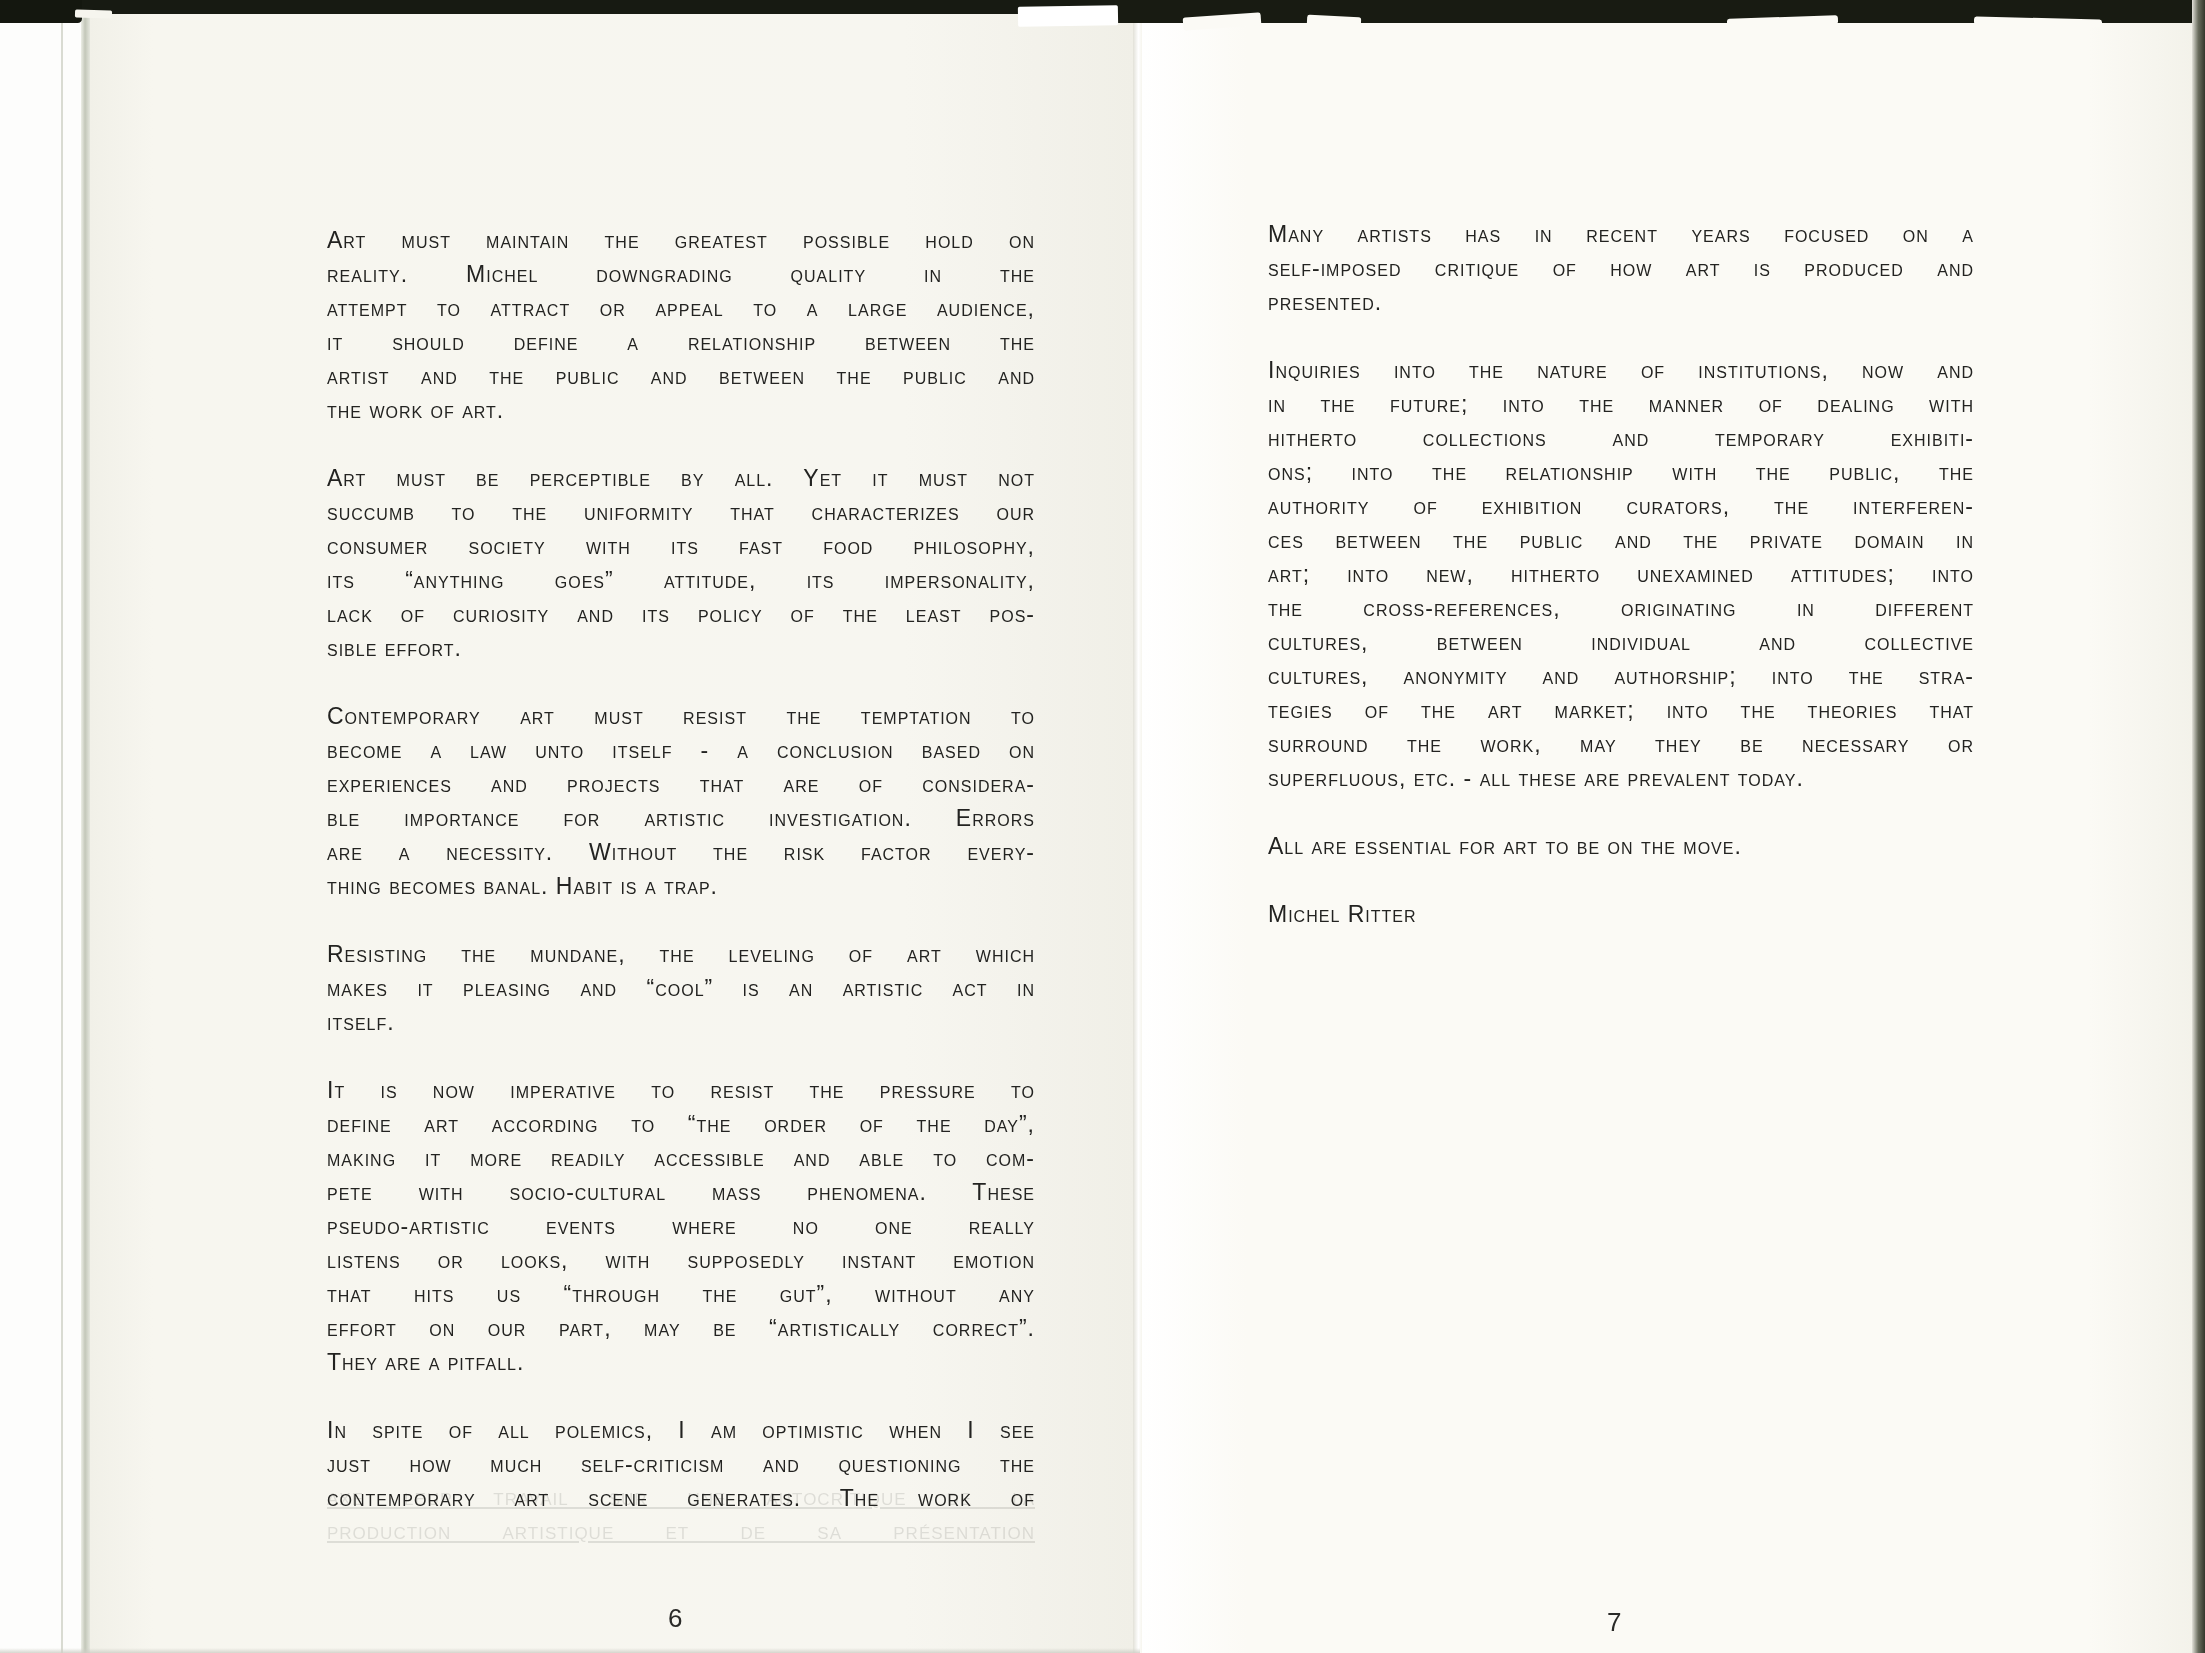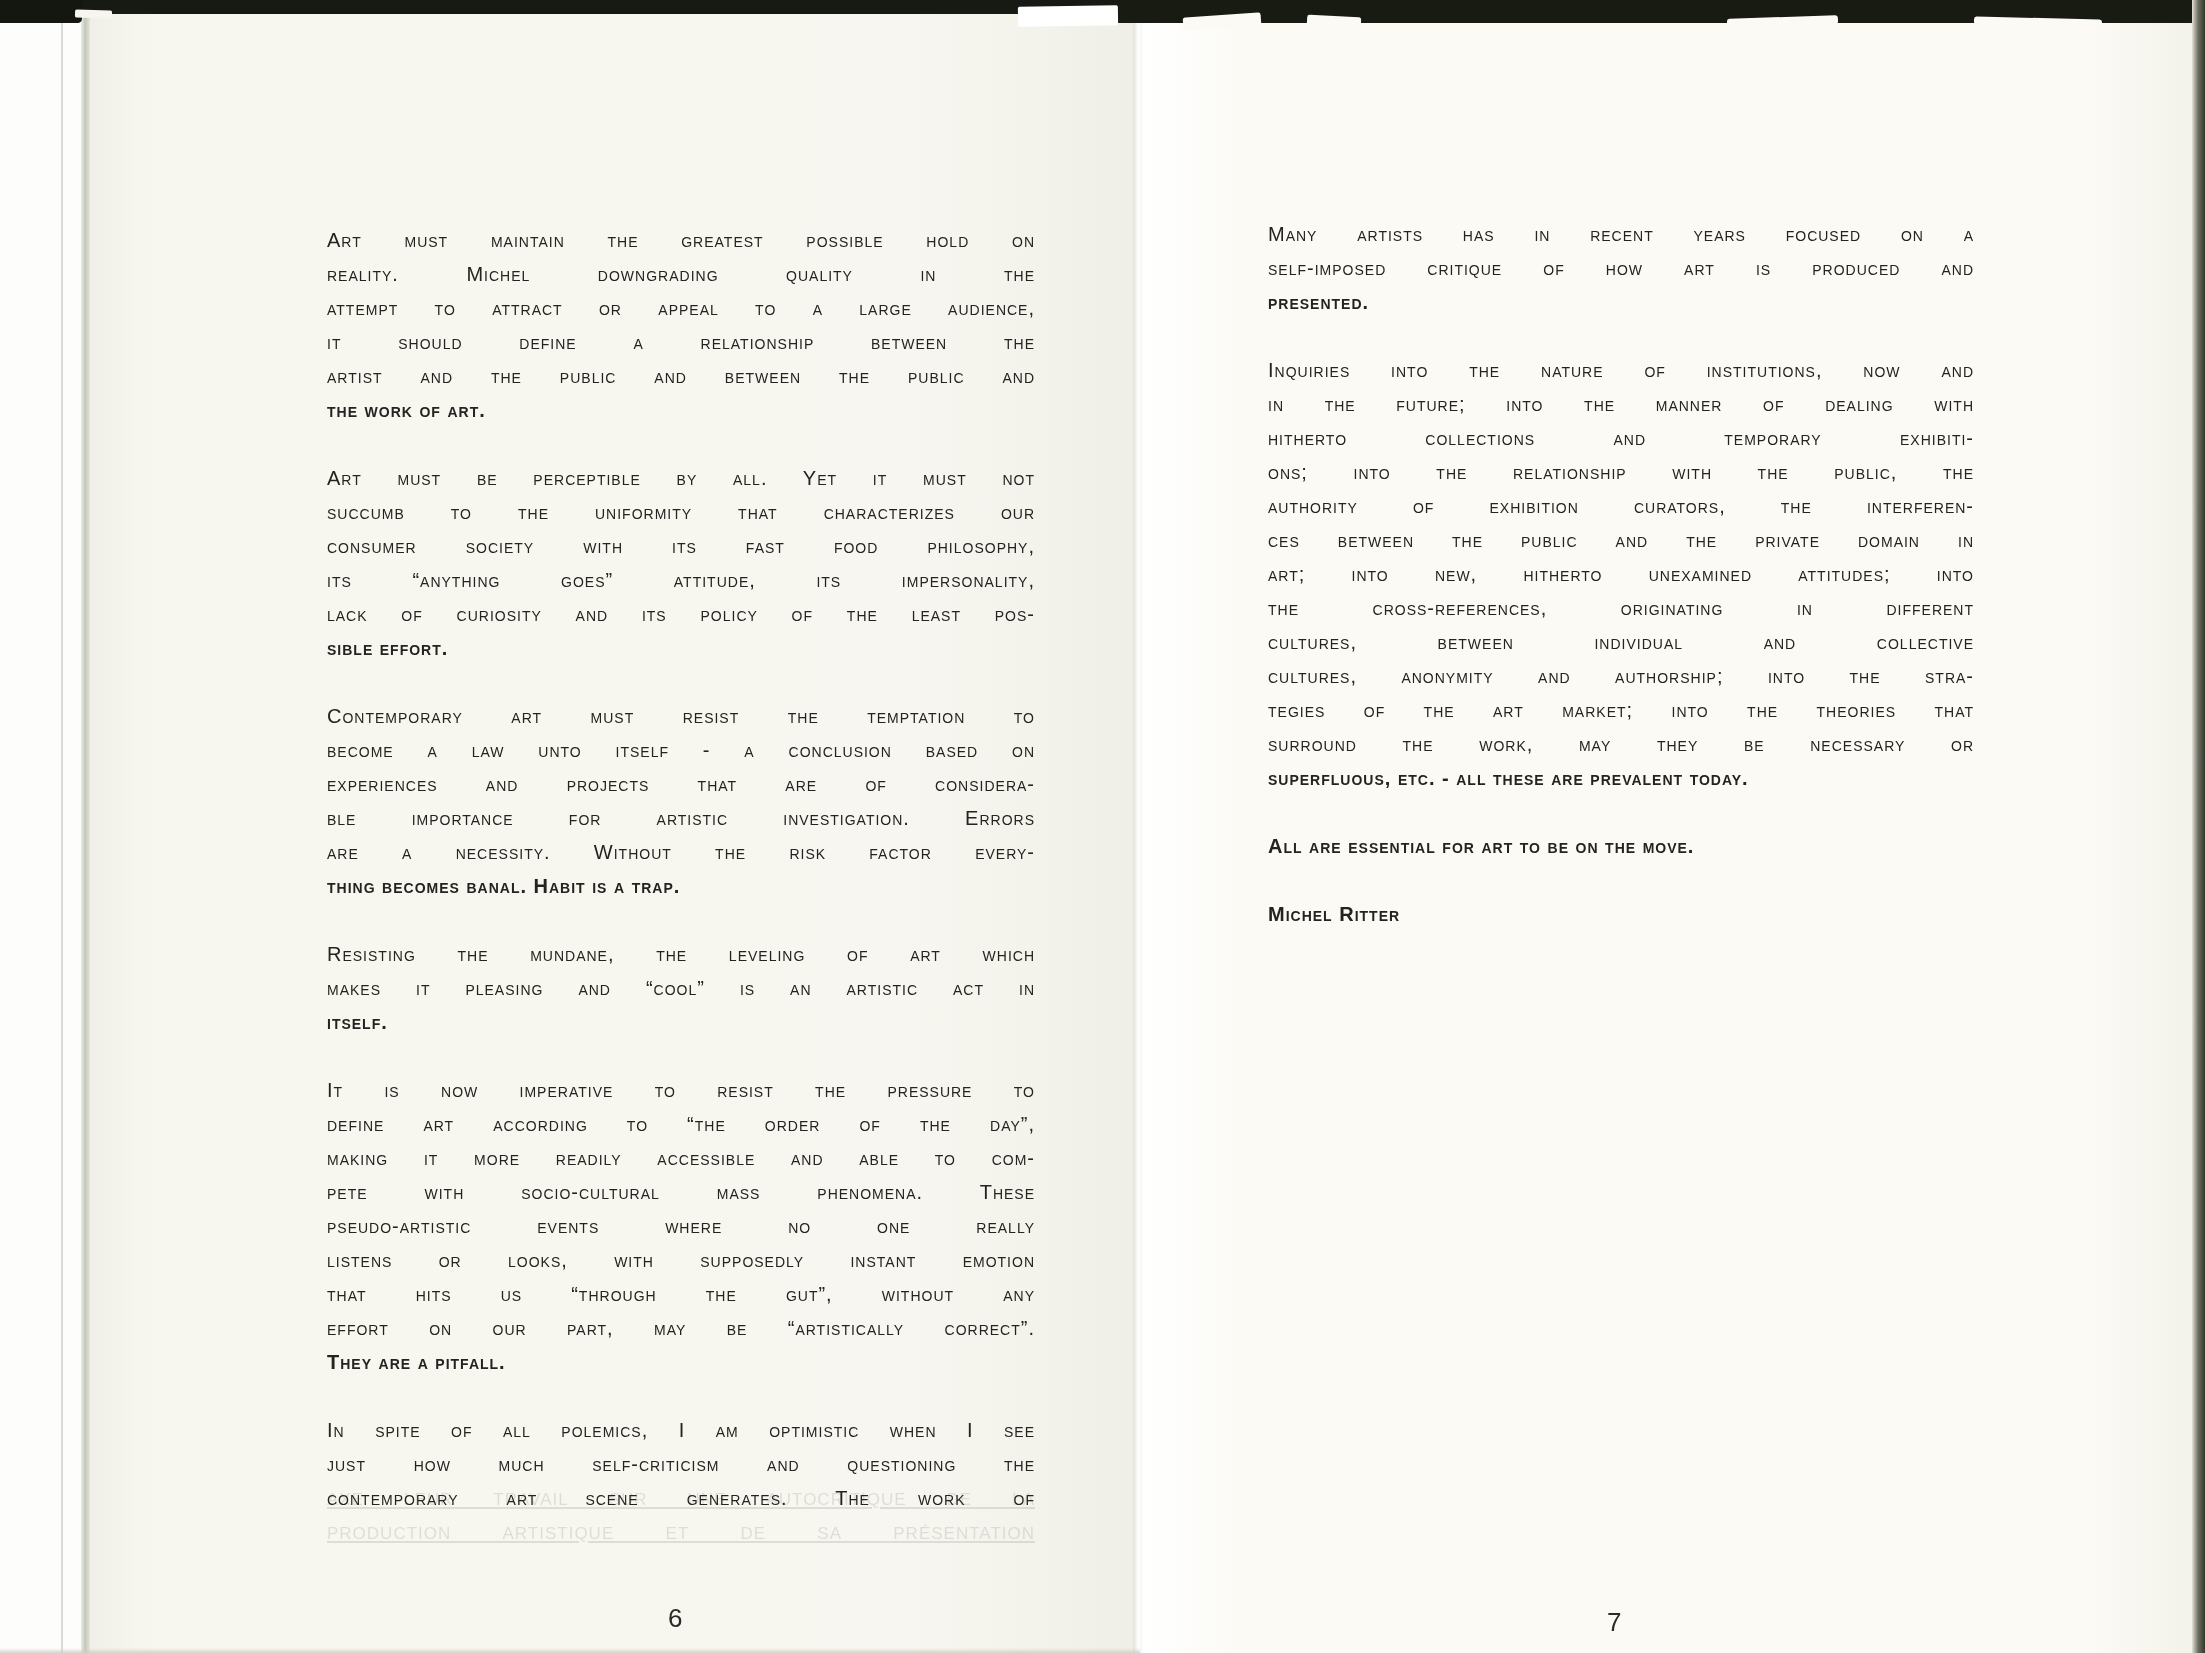--- a/index.html
+++ b/index.html
@@ -30,28 +30,28 @@
     background:linear-gradient(90deg,#e3e2da 0%,#6a6d5e 45%,#2c2f25 100%);}
   .tear{position:absolute;}
   .tear-1{left:1018px;top:6px;width:100px;height:20.4px;background:#ffffff;transform:rotate(-1deg);border-radius:1.7px;}
   .tear-2{left:1183px;top:14.5px;width:78px;height:12.8px;background:#fbfaf5;transform:rotate(-4deg);border-radius:2.6px;}
   .tear-3{left:1307px;top:16px;width:54px;height:11px;background:#fbfaf5;transform:rotate(3deg);border-radius:2.6px;}
   .tear-4{left:1727px;top:17px;width:111px;height:9.4px;background:#fbfaf5;transform:rotate(-2deg);border-radius:2.6px;}
   .tear-5{left:1974px;top:18px;width:128px;height:7.7px;background:#fbfaf5;transform:rotate(1.5deg);border-radius:2.6px;}
   .tear-6{left:75px;top:10.2px;width:37px;height:7.7px;background:#f6f5ee;transform:rotate(2deg);border-radius:1.7px;}
 
   
-  .textblock{position:absolute;font-variant:small-caps;font-size:20px;letter-spacing:1px;
+  .textblock{position:absolute;font-variant:small-caps;font-size:23px;letter-spacing:1px;
     line-height:34px;color:#232321;}
   .tb-left{left:237px;top:223px;width:708px;}
   .tb-right{left:126px;top:217px;width:706px;}
   .para{margin:0 0 34px 0;}
   .para:last-child{margin-bottom:0;}
   .line{text-align:justify;text-align-last:justify;white-space:normal;}
-  .line.last{text-align-last:left;font-weight:bold;}
+  .line.last{text-align-last:left;}
   .ghostblock{position:absolute;left:237px;top:1480px;width:708px;opacity:0.13;
     font-variant:small-caps;font-size:24px;letter-spacing:1px;line-height:34px;color:#3a3a35;text-decoration:underline;}
   .pagenum{position:absolute;font-size:26px;color:#2a2a28;letter-spacing:0;}
   .pn-left{left:578px;top:1603px;}
   .pn-right{left:465px;top:1607px;}
 </style>
 </head>
 <body>
 
 <div class="scan">

